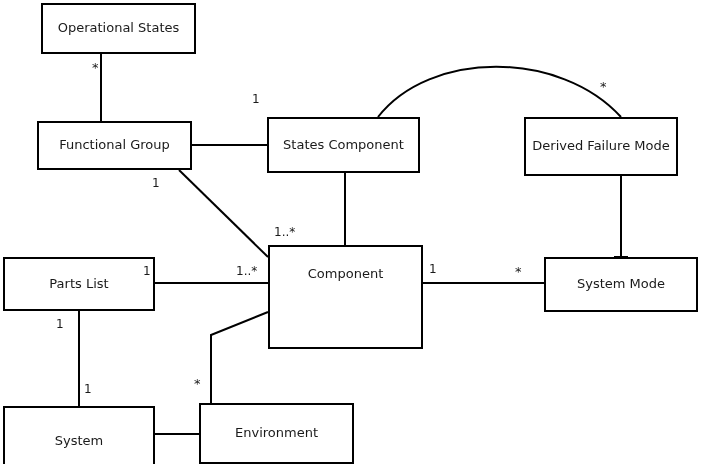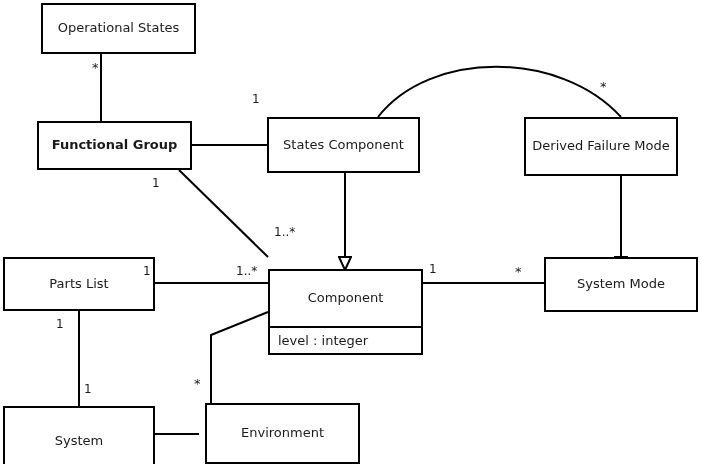--- a/index.html
+++ b/index.html
@@ -96,43 +96,42 @@
         <path d="M 79 311 L 79 406" fill="none" stroke="#000000" stroke-width="2"></path>
         <path d="M 155 434 L 199 434" fill="none" stroke="#000000" stroke-width="2"></path>
         <path d="M 211 403 L 211 335 L 268 312" fill="none" stroke="#000000" stroke-width="2"></path>
       </g>
   </svg>
 
   <div id="classes-group">
       <div class="uml-class" style="left: 41px; top: 3px; width: 155px; height: 51px;">
         <div class="uml-name-compartment">Operational States</div>
       </div>
-      <div class="uml-class" style="left: 37px; top: 121px; width: 155px; height: 49px; font-weight: bold;">
+      <div class="uml-class" style="left: 37px; top: 121px; width: 155px; height: 49px;">
         <div class="uml-name-compartment">Functional Group</div>
       </div>
       <div class="uml-class" style="left: 267px; top: 117px; width: 153px; height: 56px;">
         <div class="uml-name-compartment">States Component</div>
       </div>
       <div class="uml-class" style="left: 524px; top: 117px; width: 154px; height: 59px;">
         <div class="uml-name-compartment">Derived Failure Mode</div>
       </div>
       <div class="uml-class" style="left: 3px; top: 257px; width: 152px; height: 54px;">
         <div class="uml-name-compartment">Parts List</div>
       </div>
-      <div class="uml-class has-attrs" style="left: 268px; top: 269px; width: 155px; height: 86px;">
+      <div class="uml-class has-attrs" style="left: 268px; top: 245px; width: 155px; height: 104px;">
         <div class="uml-name-compartment">Component</div>
-        <div class="uml-attr-compartment" style="flex: 1 1 auto;">level : integer</div>
       </div>
       <div class="uml-class" style="left: 544px; top: 257px; width: 154px; height: 55px;">
         <div class="uml-name-compartment">System Mode</div>
       </div>
       <div class="uml-class" style="left: 3px; top: 406px; width: 152px; height: 70px;">
         <div class="uml-name-compartment">System</div>
       </div>
-      <div class="uml-class" style="left: 199px; top: 403px; width: 155px; height: 61px; margin-left: 6px;">
+      <div class="uml-class" style="left: 199px; top: 403px; width: 155px; height: 61px;">
         <div class="uml-name-compartment">Environment</div>
       </div>
     </div>
   <div id="labels-group">
       <div class="mult-label mult-star" style="left: 92px; top: 61px;">*</div>
       <div class="mult-label" style="left: 252px; top: 93px;">1</div>
       <div class="mult-label mult-star" style="left: 600px; top: 80px;">*</div>
       <div class="mult-label" style="left: 152px; top: 177px;">1</div>
       <div class="mult-label" style="left: 274px; top: 226px;">1..*</div>
       <div class="mult-label" style="left: 143px; top: 265px;">1</div>

